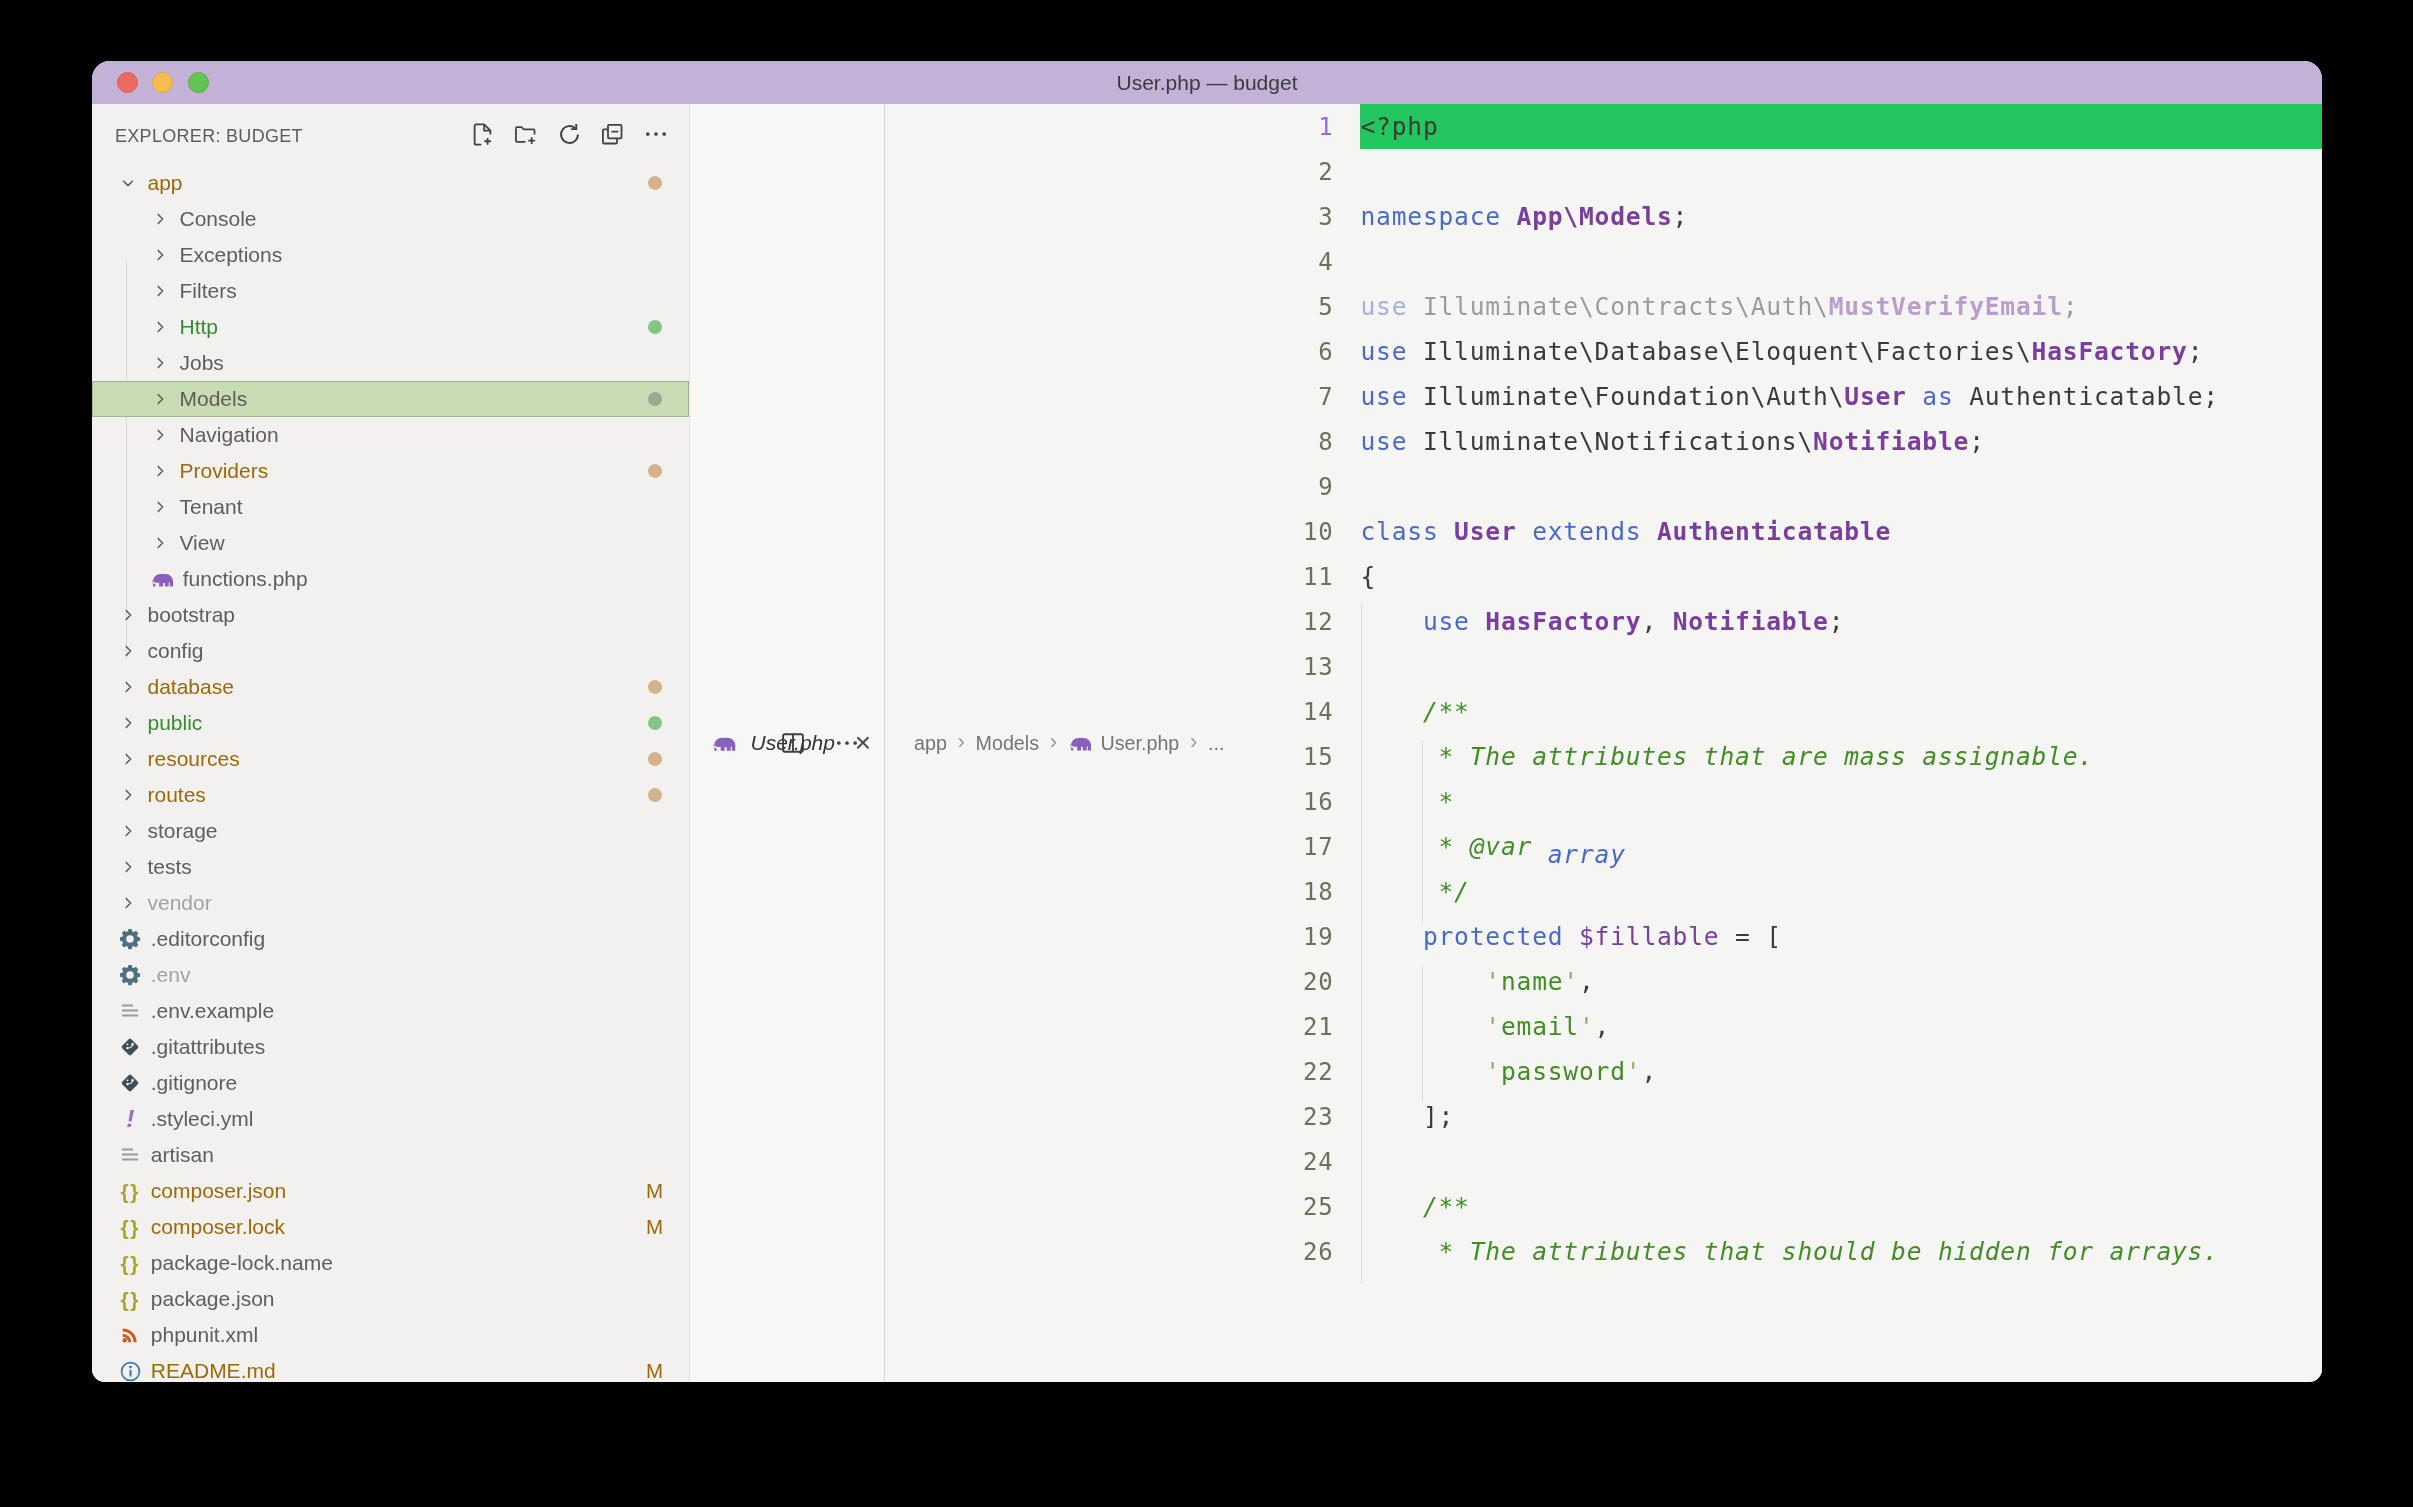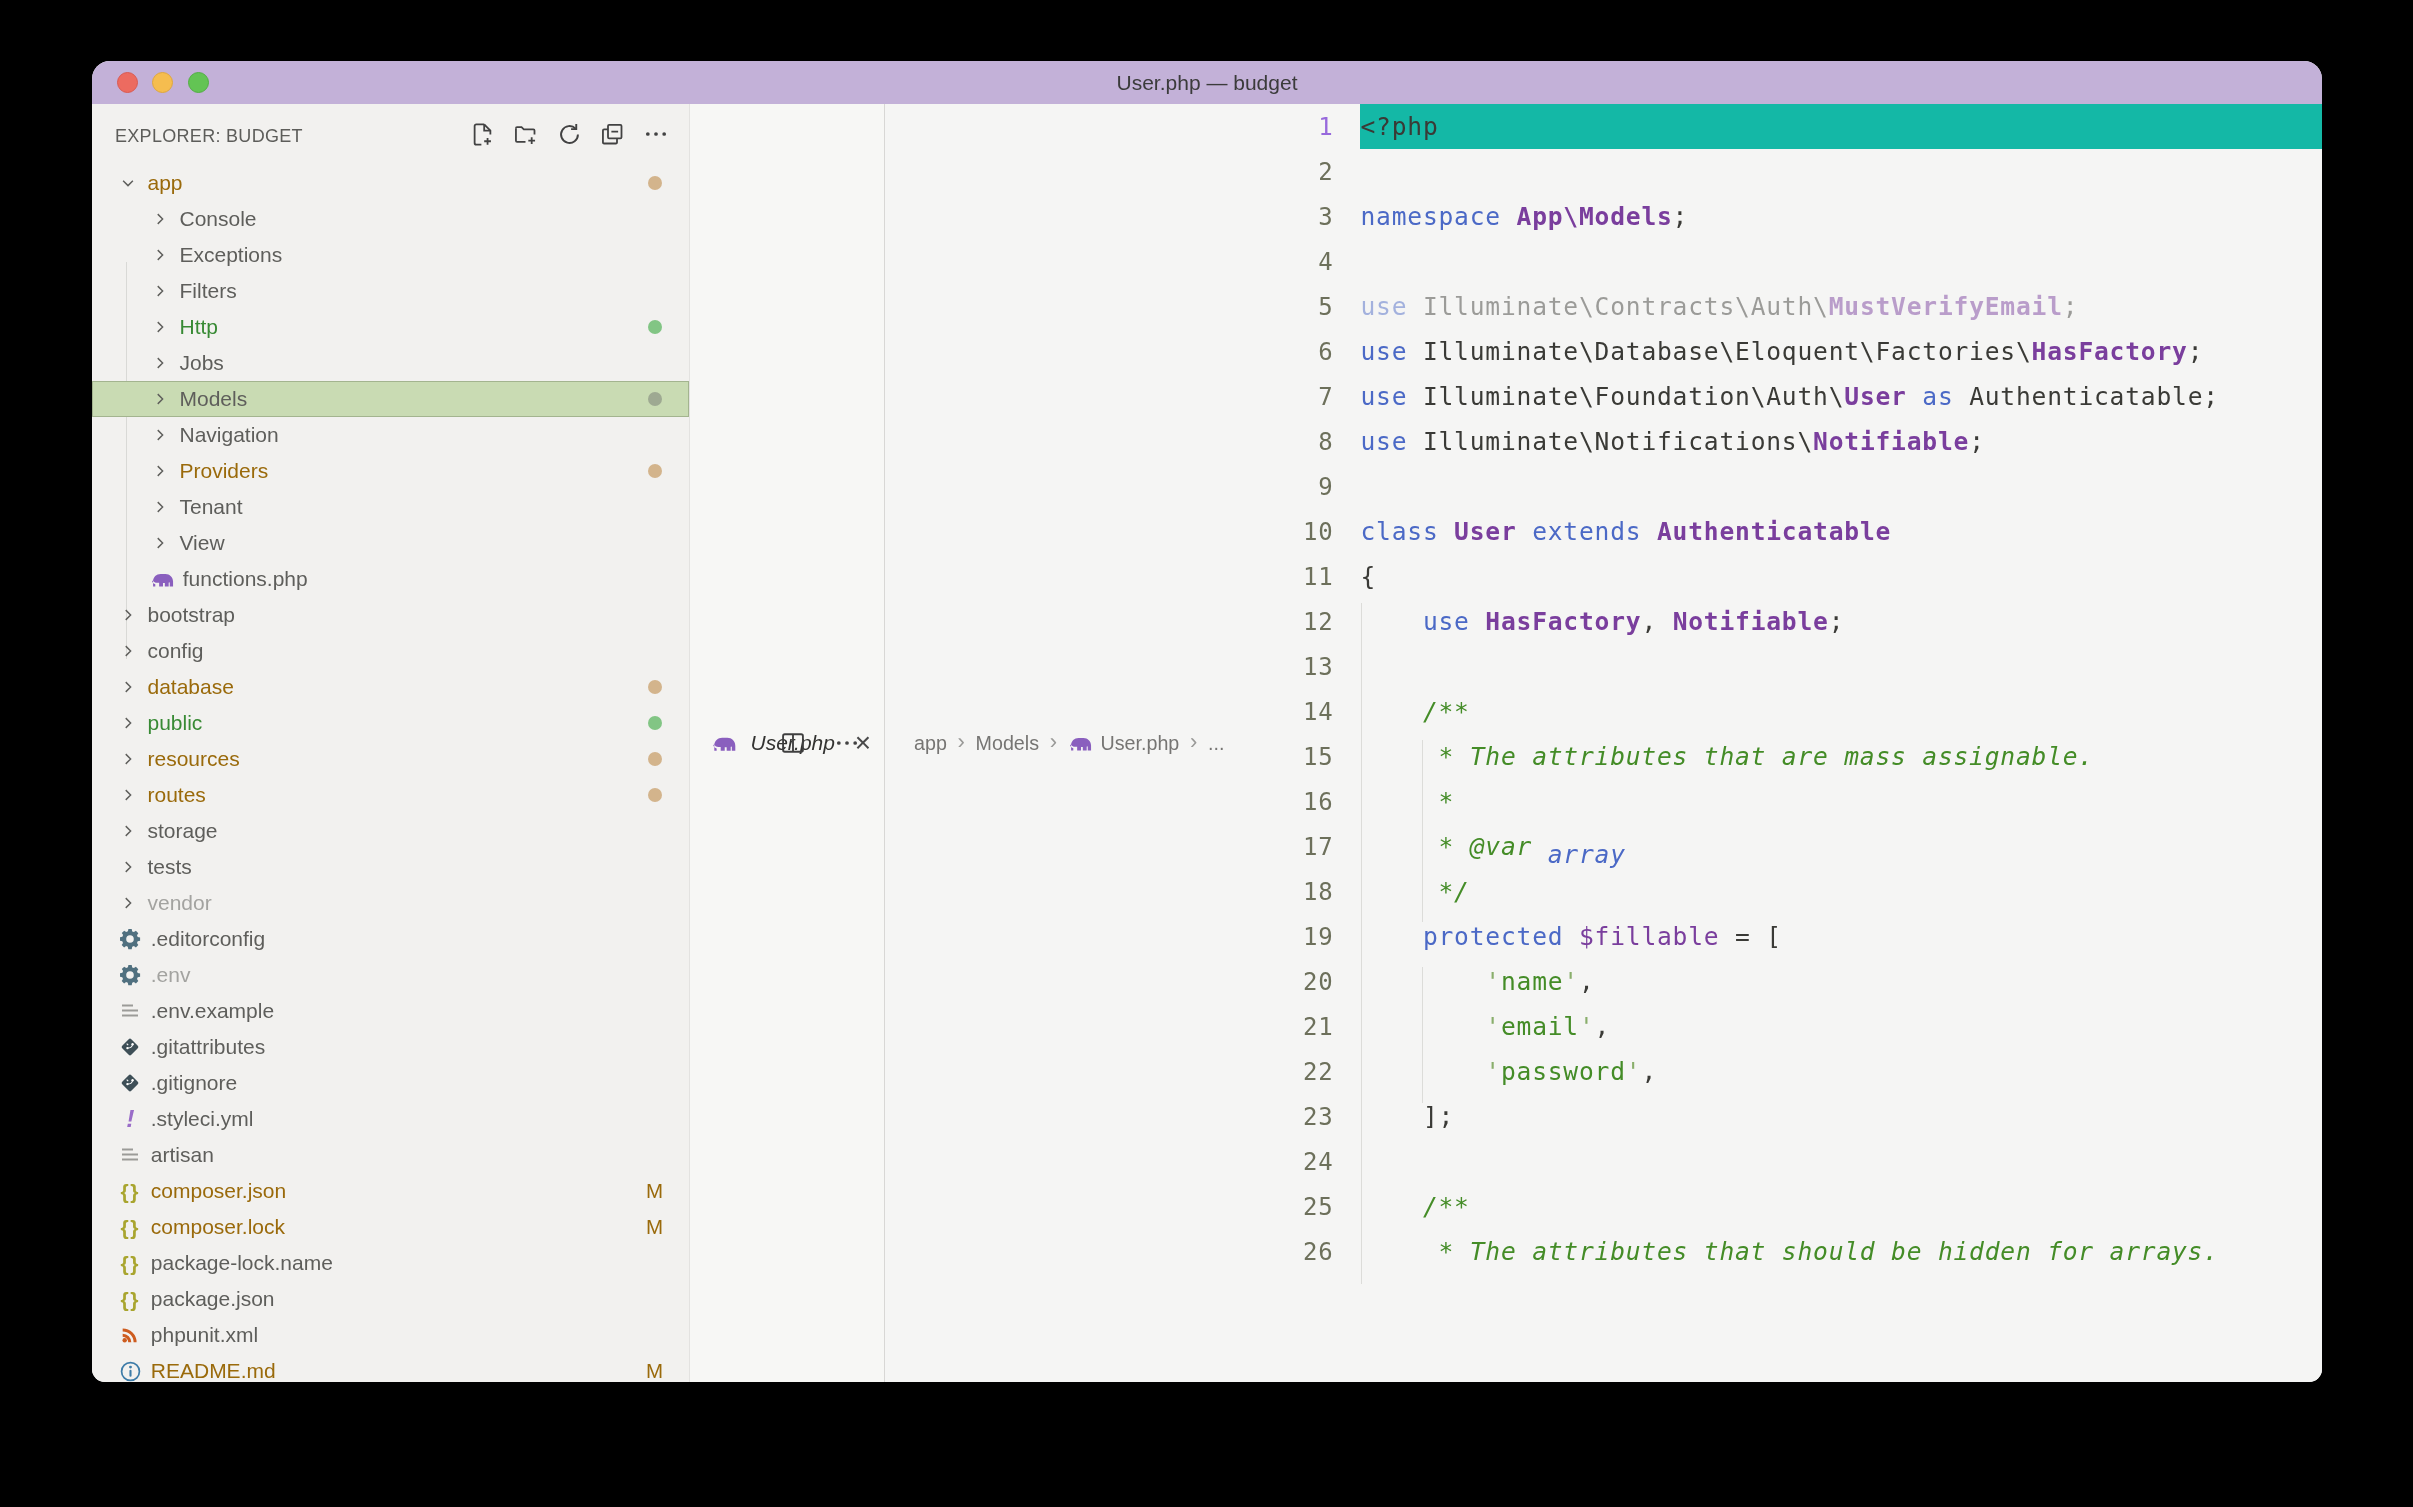--- a/index.html
+++ b/index.html
@@ -53,21 +53,21 @@
   .crumbs{flex:0 0 39px;display:flex;align-items:center;padding-left:29px;gap:10.7px;font-size:19.7px;color:#76757 3;background:#F5F5F4;}
   .crumb{color:#767573;display:flex;align-items:center;gap:8.2px;}
   .crumb-sep{color:#9A9A98;font-size:22px;line-height:1;padding-bottom:2.5px;}
   .crumb .ci{width:24.6px;display:flex;}
   
   .codearea{flex:1;position:relative;overflow:hidden;font-family:"DejaVu Sans Mono",monospace;font-size:24.6px;letter-spacing:0.8px;}
   .code-line{height:45px;display:flex;align-items:stretch;position:relative;z-index:2;}
   .lnum{flex:0 0 136px;box-sizing:border-box;padding-right:27px;text-align:right;color:#6D705B;
         font-size:24px;display:flex;align-items:center;justify-content:flex-end;}
   .ltext{flex:1;white-space:pre;display:flex;align-items:center;color:#3A3A36;}
-  .code-line.hl .ltext{background:#14b8a6;}
+  .code-line.hl .ltext{background:#22c55e;}
   .code-line.hl .lnum{color:#9769DC;}
   .code-line.fade .ltext{opacity:.48;}
   .tk-kw{color:#4B69C6;}
   .tk-cls{color:#7A3E9D;font-weight:bold;}
   .tk-txt{color:#3A3A36;}
   .tk-str{color:#448C27;}
   .tk-sq{color:#89AE6B;}
   .tk-cmt{color:#448C27;font-style:italic;}
   .tk-cmtb{color:#4B69C6;font-style:italic;margin-top:16px;}
   .tk-var{color:#7A3E9D;}

